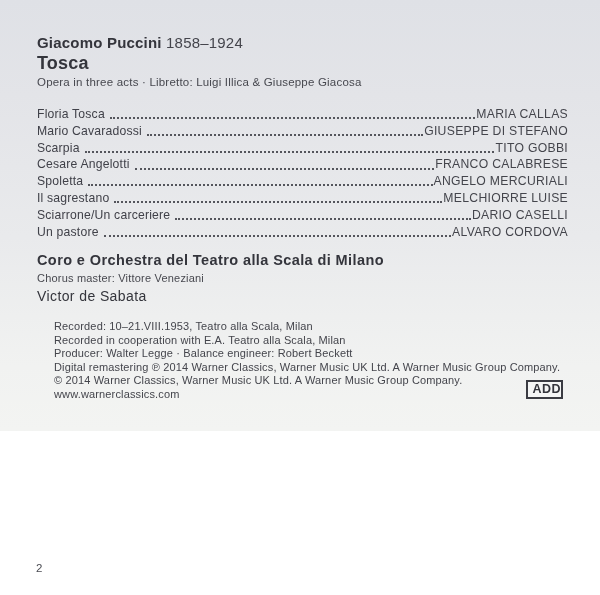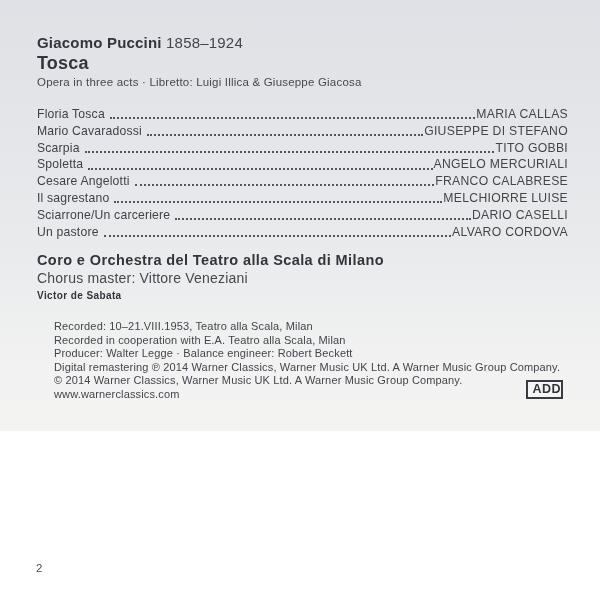--- a/index.html
+++ b/index.html
@@ -89,29 +89,29 @@
     right: 30px;
   }
   .ensemble {
     font-size: 14.5px;
     line-height: 19px;
     font-weight: bold;
     color: #34353c;
     letter-spacing: 0.4px;
   }
   .chorus-master {
-    font-size: 14px;
+    font-size: 11px;
     line-height: 17px;
     color: #47484f;
     letter-spacing: 0.2px;
   }
   .conductor {
-    font-size: 10px;
+    font-size: 14px;
     line-height: 18px;
-    font-weight: bold;
+    font-weight: normal;
     color: #34353c;
     letter-spacing: 0.4px;
   }
   
   .credits {
     position: absolute;
     left: 37px;
     top: 320px;
     right: 30px;
   }
@@ -169,28 +169,28 @@
       <span class="cast-role">Mario Cavaradossi</span>
       <span class="cast-leader"></span>
       <span class="cast-artist">GIUSEPPE DI STEFANO</span>
     </div>
     <div class="cast-row">
       <span class="cast-role">Scarpia</span>
       <span class="cast-leader"></span>
       <span class="cast-artist">TITO GOBBI</span>
     </div>
     <div class="cast-row">
+      <span class="cast-role">Cesare Angelotti</span>
+      <span class="cast-leader"></span>
+      <span class="cast-artist">FRANCO CALABRESE</span>
+    </div>
+    <div class="cast-row">
       <span class="cast-role">Spoletta</span>
       <span class="cast-leader"></span>
       <span class="cast-artist">ANGELO MERCURIALI</span>
-    </div>
-    <div class="cast-row">
-      <span class="cast-role">Cesare Angelotti</span>
-      <span class="cast-leader"></span>
-      <span class="cast-artist">FRANCO CALABRESE</span>
     </div>
     <div class="cast-row">
       <span class="cast-role">Il sagrestano</span>
       <span class="cast-leader"></span>
       <span class="cast-artist">MELCHIORRE LUISE</span>
     </div>
     <div class="cast-row">
       <span class="cast-role">Sciarrone/Un carceriere</span>
       <span class="cast-leader"></span>
       <span class="cast-artist">DARIO CASELLI</span>

